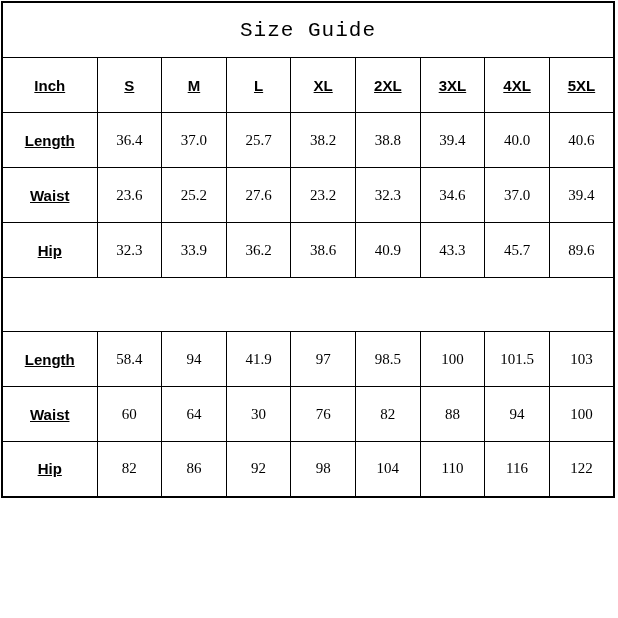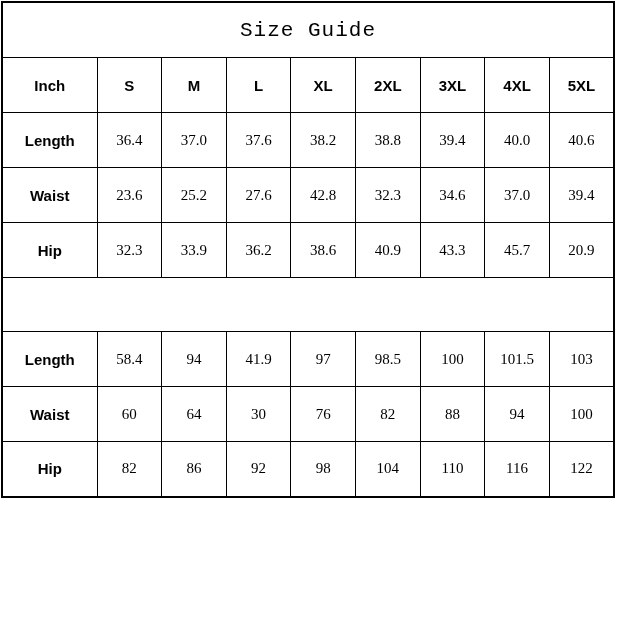--- a/index.html
+++ b/index.html
@@ -34,20 +34,21 @@
     font-weight: normal;
     letter-spacing: 1px;
   }
   .row { height: 55px; }
   .spacer-row { height: 53px; }
   .footer-row { height: 51px; }
   .hdr {
     font-family: "Liberation Sans", sans-serif;
     font-weight: bold;
     font-size: 15px;
+    text-decoration: underline;
   }
   .val {
     font-family: Liberation Serif, serif;
     font-weight: normal;
     font-size: 15px;
   }
   .footer-cell {
     font-family: "Liberation Mono", "DejaVu Sans Mono", monospace;
     font-size: 13.5px;
     line-height: 1.55;
@@ -84,50 +85,50 @@
       <td class="hdr">2XL</td>
       <td class="hdr">3XL</td>
       <td class="hdr">4XL</td>
       <td class="hdr">5XL</td>
     </tr>
 
     <tr class="row">
       <td class="hdr">Length</td>
       <td class="val">36.4</td>
       <td class="val">37.0</td>
-      <td class="val">37.6</td>
+      <td class="val">25.7</td>
       <td class="val">38.2</td>
       <td class="val">38.8</td>
       <td class="val">39.4</td>
       <td class="val">40.0</td>
       <td class="val">40.6</td>
     </tr>
 
     <tr class="row">
       <td class="hdr">Waist</td>
       <td class="val">23.6</td>
       <td class="val">25.2</td>
       <td class="val">27.6</td>
-      <td class="val">42.8</td>
+      <td class="val">23.2</td>
       <td class="val">32.3</td>
       <td class="val">34.6</td>
       <td class="val">37.0</td>
       <td class="val">39.4</td>
     </tr>
 
     <tr class="row">
       <td class="hdr">Hip</td>
       <td class="val">32.3</td>
       <td class="val">33.9</td>
       <td class="val">36.2</td>
       <td class="val">38.6</td>
       <td class="val">40.9</td>
       <td class="val">43.3</td>
       <td class="val">45.7</td>
-      <td class="val">20.9</td>
+      <td class="val">89.6</td>
     </tr>
 
     <tr>
       <td class="spacer-row" colspan="9"></td>
     </tr>
 
 
     <tr class="row">
       <td class="hdr">Length</td>
       <td class="val">58.4</td>

